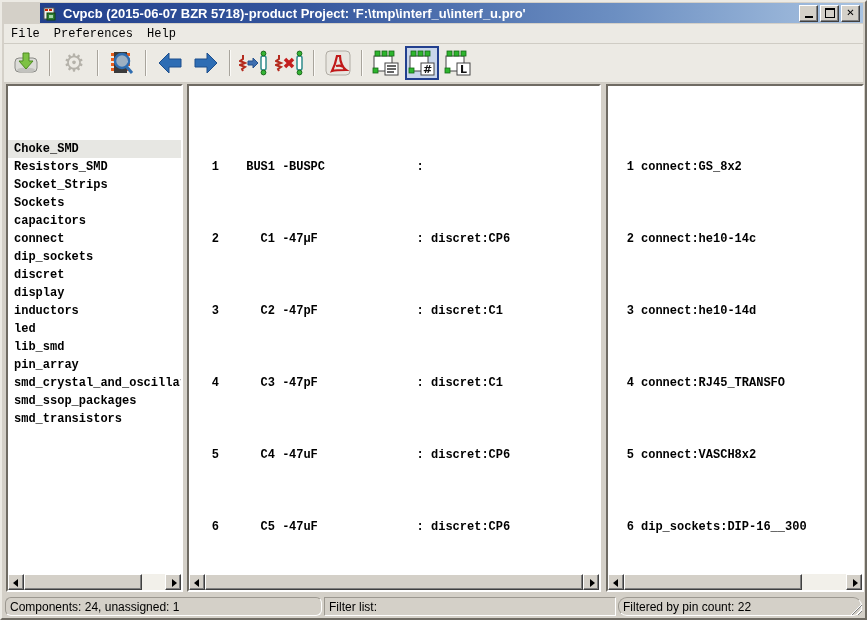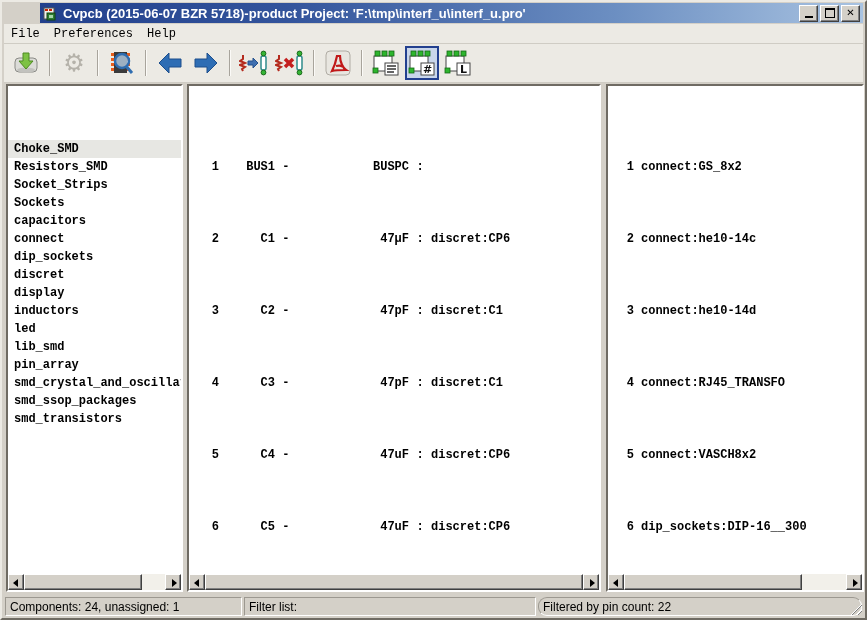--- a/index.html
+++ b/index.html
@@ -42,21 +42,21 @@
   #panel-footprints{left:604px;width:258px;}
   .panel-body{flex:1;overflow:hidden;background:#fff;
     font-family:"Liberation Mono","DejaVu Sans Mono",monospace;font-size:12px;font-weight:bold;
     line-height:18px;white-space:pre;color:#000;}
   .lrow{padding-left:6px;height:18px;overflow:hidden;}
   .lrow.selected{background:#E7E7E3;}
   .crow{display:flex;height:18px;overflow:hidden;padding-left:4px;}
   .c-num{width:26px;text-align:right;flex:0 0 auto;}
   .c-ref{width:56px;text-align:right;flex:0 0 auto;}
   .c-dash{width:14px;flex:0 0 auto;}
-  .c-val{width:120px;text-align:right;flex:0 0 auto;}
+  .c-val{width:120px;flex:0 0 auto;}
   .c-colon{width:22px;flex:0 0 auto;text-align:center;}
   .c-fp{flex:1;overflow:hidden;}
   .frow{display:flex;height:18px;overflow:hidden;padding-left:4px;}
   .f-num{width:22px;text-align:right;flex:0 0 auto;margin-right:7px;}
   .f-name{flex:1;overflow:hidden;}
   
   .hscroll{height:16px;flex:0 0 auto;display:flex;background:#ECEAE3;}
   .sb-btn{width:16px;height:16px;background:#D4D0C8;flex:0 0 auto;position:relative;
     border-top:1px solid #fff;border-left:1px solid #fff;border-right:1px solid #404040;border-bottom:1px solid #404040;
     box-shadow:inset -1px -1px 0 #808080;box-sizing:border-box;}
@@ -66,21 +66,21 @@
   .sb-thumb{height:16px;background:#D4D0C8;border-top:1px solid #fff;border-left:1px solid #fff;
     border-right:1px solid #404040;border-bottom:1px solid #404040;box-shadow:inset -1px -1px 0 #808080;
     box-sizing:border-box;flex:0 0 auto;}
   .sb-track{flex:1;background:#F2F0EA;}
   
   .statusbar{position:absolute;left:2px;right:2px;top:593px;height:23px;background:#D4D0C8;
     display:flex;font-size:12px;color:#000;}
   .status-cell{border-top:1px solid #9C9890;border-left:1px solid #9C9890;
     border-bottom:1px solid #FFFFFF;border-right:1px solid #FFFFFF;
     margin:2px 1px;display:flex;align-items:center;padding-left:4px;box-sizing:border-box;overflow:hidden;white-space:nowrap;}
-  .status-cell.c1{width:237px;flex:0 0 auto;}
+  .status-cell.c1{width:317px;flex:0 0 auto;border-radius:6px;}
   .status-cell.c2{width:292px;flex:0 0 auto;}
   .status-cell.c3{flex:1;border-radius:9px;}
   .resize-grip{position:absolute;right:3px;bottom:3px;width:13px;height:13px;
     background:repeating-linear-gradient(135deg,transparent 0 2px,#fff 2px 3px,#808080 3px 4px);
     clip-path:polygon(100% 0,100% 100%,0 100%);}
 </style>
 </head>
 <body>
 
 <div id="win">

